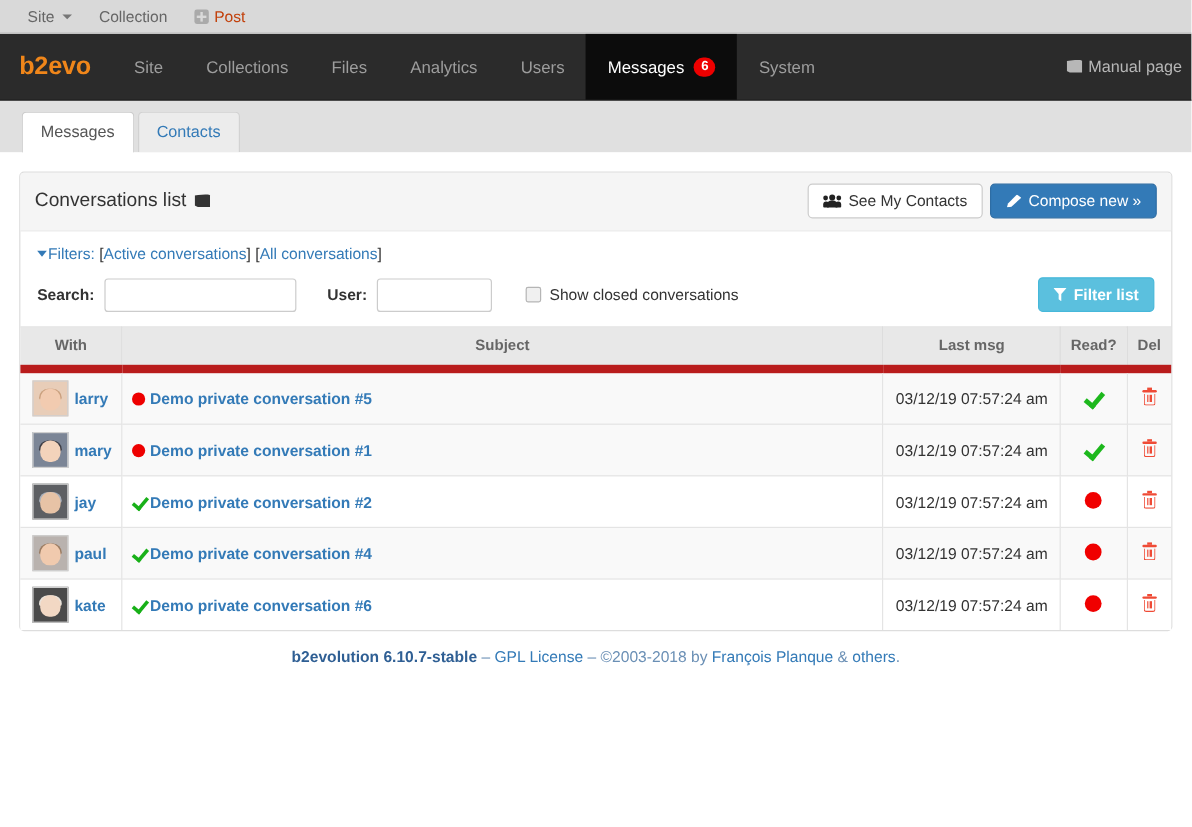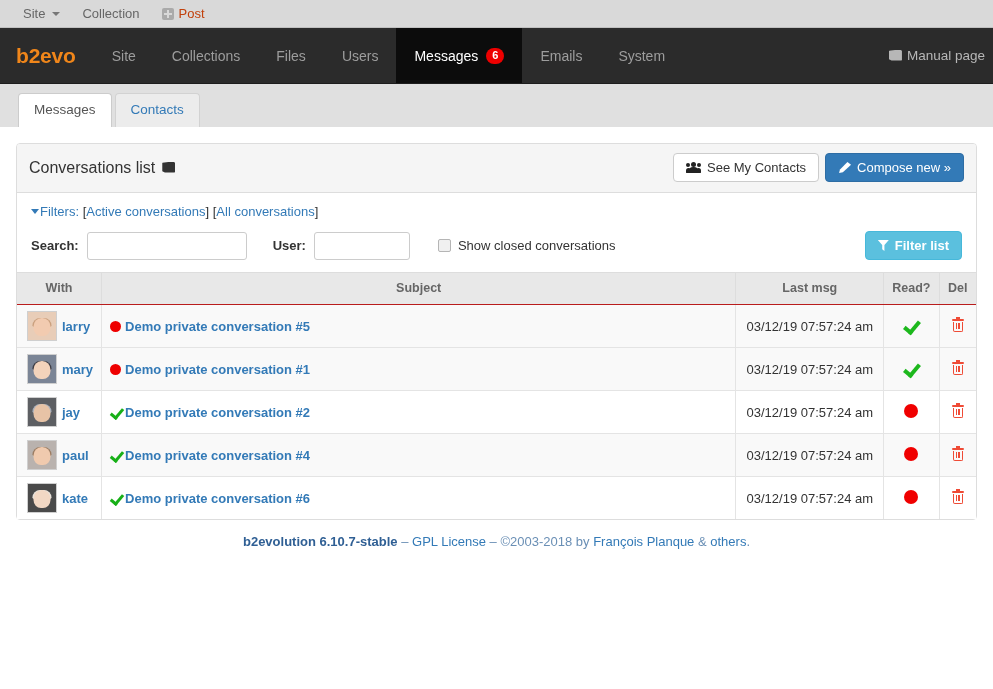--- a/index.html
+++ b/index.html
@@ -251,21 +251,21 @@
 
   
   table.clist {
     width: 100%;
     border-collapse: collapse;
     font-size: 13px;
   }
   table.clist thead th {
     background: #e8e8e8;
     border-top: 1px solid #dddddd;
-    border-bottom: 1px solid #b91c1c;
+    border-bottom: 7px solid #b91c1c;
     border-right: 1px solid #dddddd;
     color: #666666;
     font-size: 12.5px;
     font-weight: bold;
     padding: 8px 8px 9px;
     text-align: center;
   }
   table.clist thead th:last-child { border-right: none; }
   table.clist tbody td {
     border-bottom: 1px solid #e4e4e4;
@@ -407,28 +407,28 @@
   <div class="navitem">
     <span>Site</span>
   </div>
   <div class="navitem">
     <span>Collections</span>
   </div>
   <div class="navitem">
     <span>Files</span>
   </div>
   <div class="navitem">
+    <span>Analytics</span>
+  </div>
+  <div class="navitem">
     <span>Users</span>
   </div>
   <div class="navitem active">
     <span>Messages</span>
     <span class="badge-count">6</span>
-  </div>
-  <div class="navitem">
-    <span>Emails</span>
   </div>
   <div class="navitem">
     <span>System</span>
   </div>
 
   <div class="nav-right">
     <span class="manual-link">
       <span class="book-ico">
           <i></i>
         </span>

